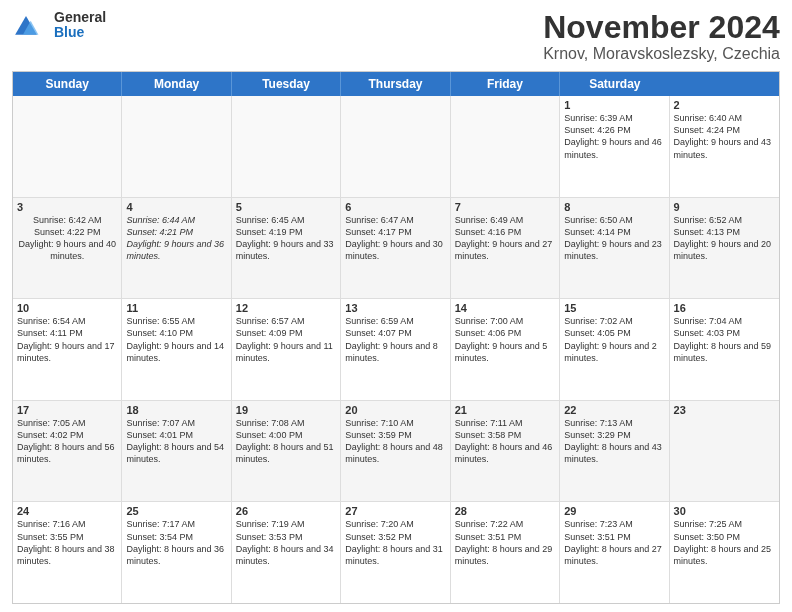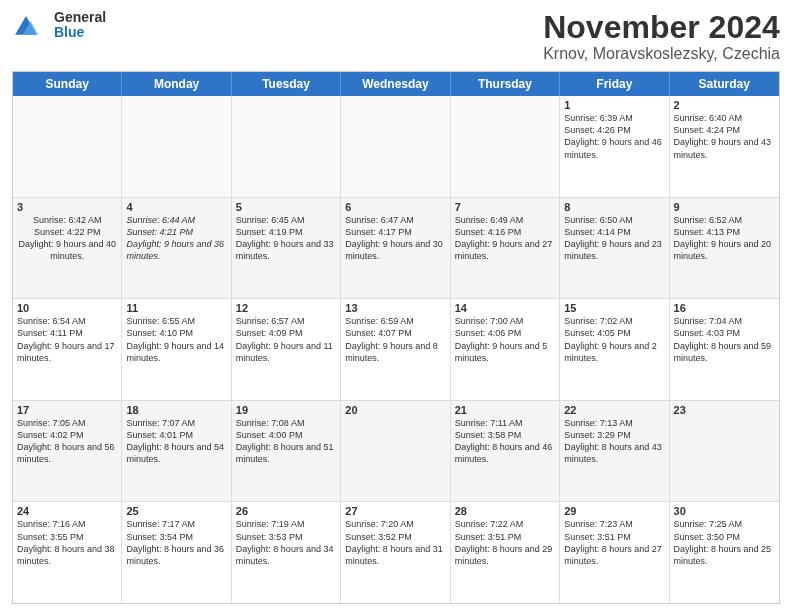--- a/index.html
+++ b/index.html
@@ -129,21 +129,20 @@
       <div class="month-title">November 2024</div>
       <div class="location">Krnov, Moravskoslezsky, Czechia</div>
     </div>
   </div>
 
   <div class="calendar">
     <div class="cal-header">
     <div class="cal-header-cell">Sunday</div>
         <div class="cal-header-cell">Monday</div>
         <div class="cal-header-cell">Tuesday</div>
-        <div class="cal-header-cell">Wednesday</div>
         <div class="cal-header-cell">Thursday</div>
         <div class="cal-header-cell">Friday</div>
         <div class="cal-header-cell">Saturday</div>
       </div>
     <div class="cal-body">
     <div class="cal-row">
           <div class="cal-cell empty"></div>
           <div class="cal-cell empty"></div>
           <div class="cal-cell empty"></div>
           <div class="cal-cell empty"></div>
@@ -263,20 +262,23 @@
 Daylight: 8 hours and 54 minutes.</div>
           </div>
           <div class="cal-cell alt-bg">
             <span class="day-num">19</span>
             <div class="day-info" style="white-space: pre-line;">Sunrise: 7:08 AM
 Sunset: 4:00 PM
 Daylight: 8 hours and 51 minutes.</div>
           </div>
           <div class="cal-cell alt-bg">
             <span class="day-num">20</span>
+            <div class="day-info" style="white-space: pre-line;">Sunrise: 7:10 AM
+Sunset: 3:59 PM
+Daylight: 8 hours and 48 minutes.</div>
           </div>
           <div class="cal-cell alt-bg">
             <span class="day-num">21</span>
             <div class="day-info" style="white-space: pre-line;">Sunrise: 7:11 AM
 Sunset: 3:58 PM
 Daylight: 8 hours and 46 minutes.</div>
           </div>
           <div class="cal-cell alt-bg">
             <span class="day-num">22</span>
             <div class="day-info" style="white-space: pre-line;">Sunrise: 7:13 AM

